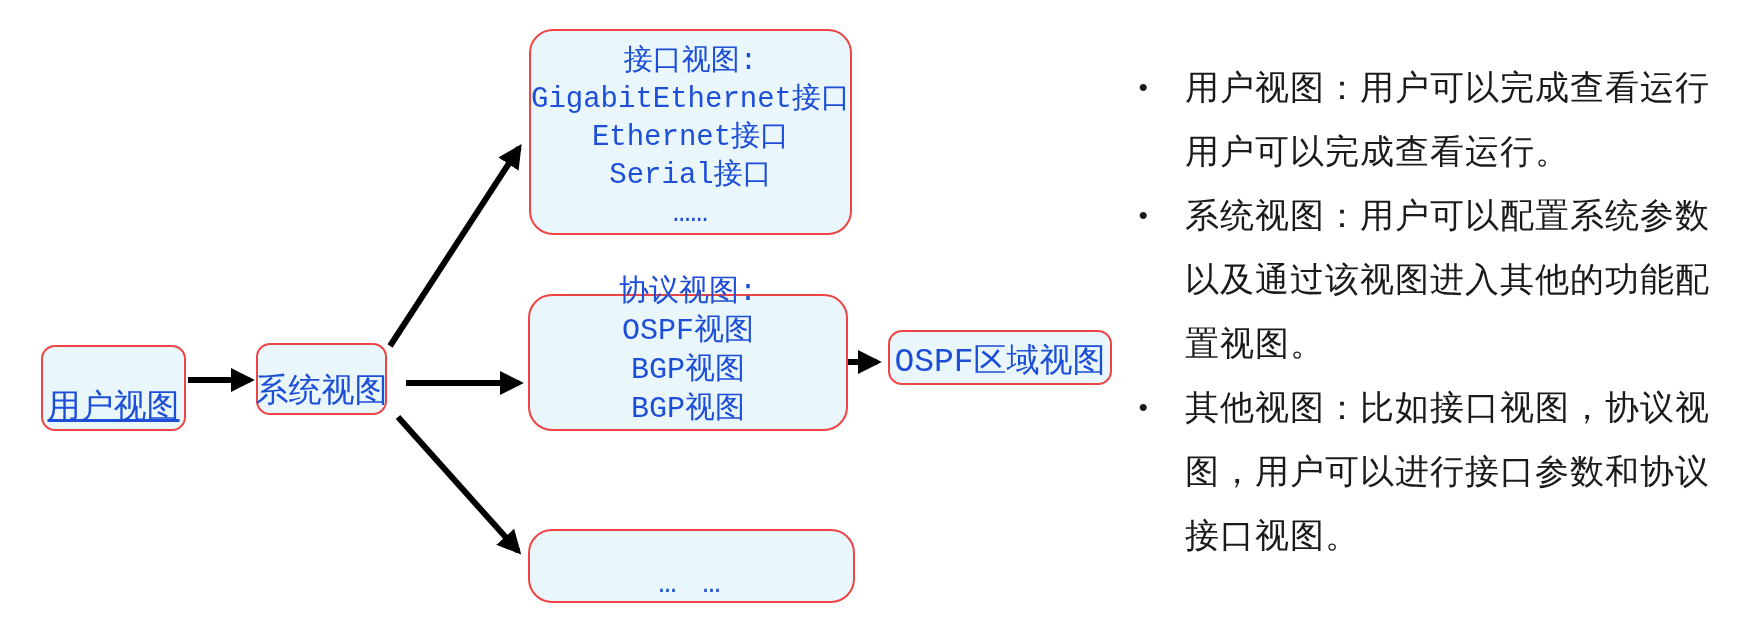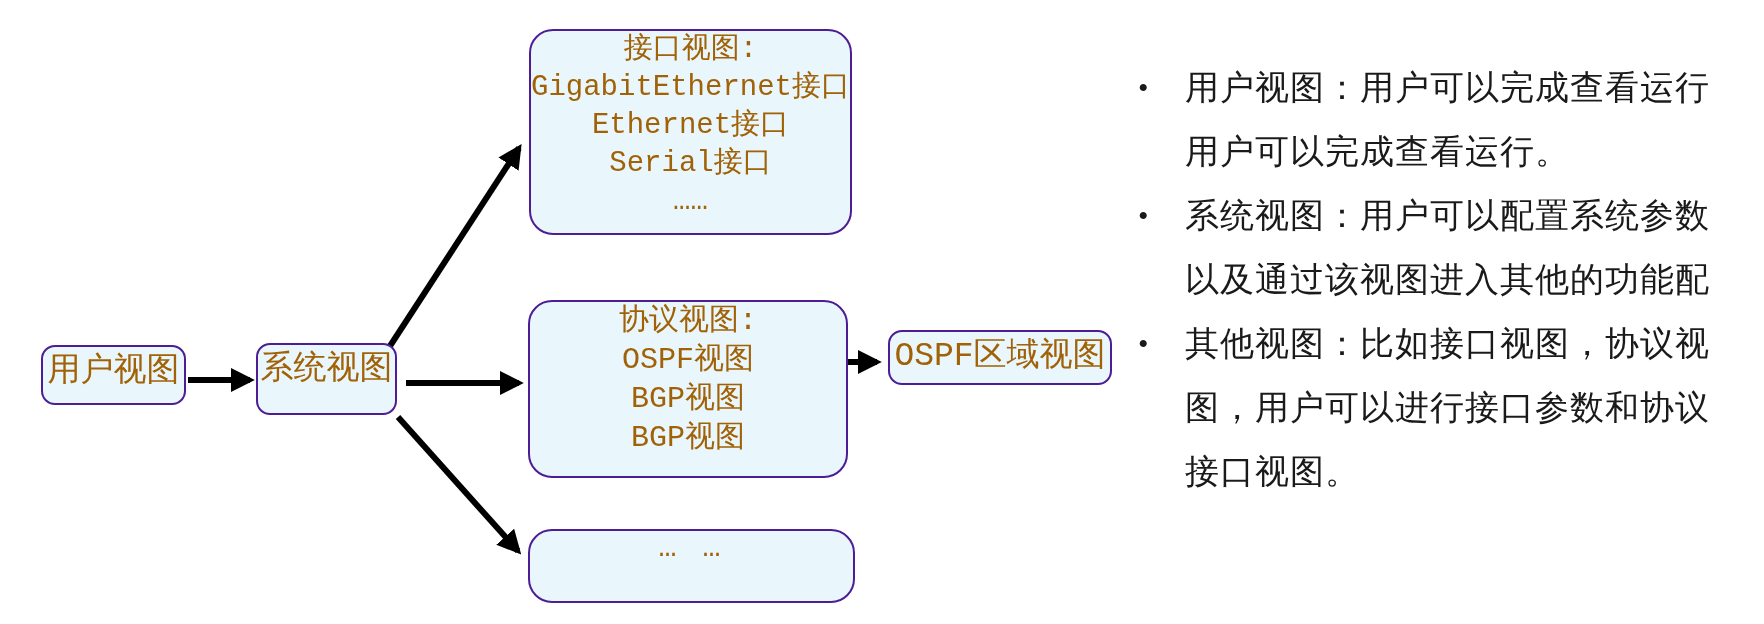--- a/index.html
+++ b/index.html
@@ -10,36 +10,36 @@
     background: #ffffff;
     overflow: hidden;
     font-family: "Liberation Sans", sans-serif;
     color: #1a1a1a;
   }
   
   .dbox {
     position: absolute;
     box-sizing: border-box;
     background: #e9f6fb;
-    border: 2px solid #4c1d95;
+    border: 2px solid #ef4444;
     display: flex;
     flex-direction: column;
     align-items: center;
-    justify-content: flex-start;
+    justify-content: flex-end;
     font-family: "Liberation Mono", "DejaVu Sans Mono", monospace;
-    color: #a16207;
+    color: #1d4ed8;
     text-align: center;
   }
   .dbox.small { border-radius: 14px; font-size: 33px; }
   .dbox.large { border-radius: 24px; }
-  .box-user      { left: 41px;  top: 345px; width: 145px; height: 60px; }
-  .box-system    { left: 256px; top: 343px; width: 141px; height: 72px; }
+  .box-user      { left: 41px;  top: 345px; width: 145px; height: 86px; text-decoration: underline; }
+  .box-system    { left: 256px; top: 343px; width: 131px; height: 72px; }
   .box-interface { left: 529px; top: 29px;  width: 323px; height: 206px; font-size: 29px; }
   .box-interface .bline { line-height: 38px; }
-  .box-protocol  { left: 528px; top: 300px; width: 320px; height: 178px; font-size: 30px; }
+  .box-protocol  { left: 528px; top: 294px; width: 320px; height: 137px; font-size: 30px; }
   .box-protocol .bline { line-height: 39px; }
   .box-ospfarea  { left: 888px; top: 330px; width: 224px; height: 55px; font-size: 30px; }
   .box-ellipsis  { left: 528px; top: 529px; width: 327px; height: 74px; font-size: 30px; letter-spacing: 4px; }
   .bline { white-space: nowrap; }
   
   .arrows { position: absolute; left: 0; top: 0; width: 1764px; height: 624px; }
   .arrow-line { stroke: #000000; stroke-width: 6; fill: none; }
   
   .notes {
     position: absolute;
@@ -120,20 +120,21 @@
         <div class="note-line">用户视图：用户可以完成查看运行</div>
         <div class="note-line">用户可以完成查看运行。</div>
       </div>
     </div>
 
     <div class="note-item">
       <div class="note-marker">•</div>
       <div class="note-lines">
         <div class="note-line">系统视图：用户可以配置系统参数</div>
         <div class="note-line">以及通过该视图进入其他的功能配</div>
+        <div class="note-line">置视图。</div>
       </div>
     </div>
 
     <div class="note-item">
       <div class="note-marker">•</div>
       <div class="note-lines">
         <div class="note-line">其他视图：比如接口视图，协议视</div>
         <div class="note-line">图，用户可以进行接口参数和协议</div>
         <div class="note-line">接口视图。</div>
       </div>

